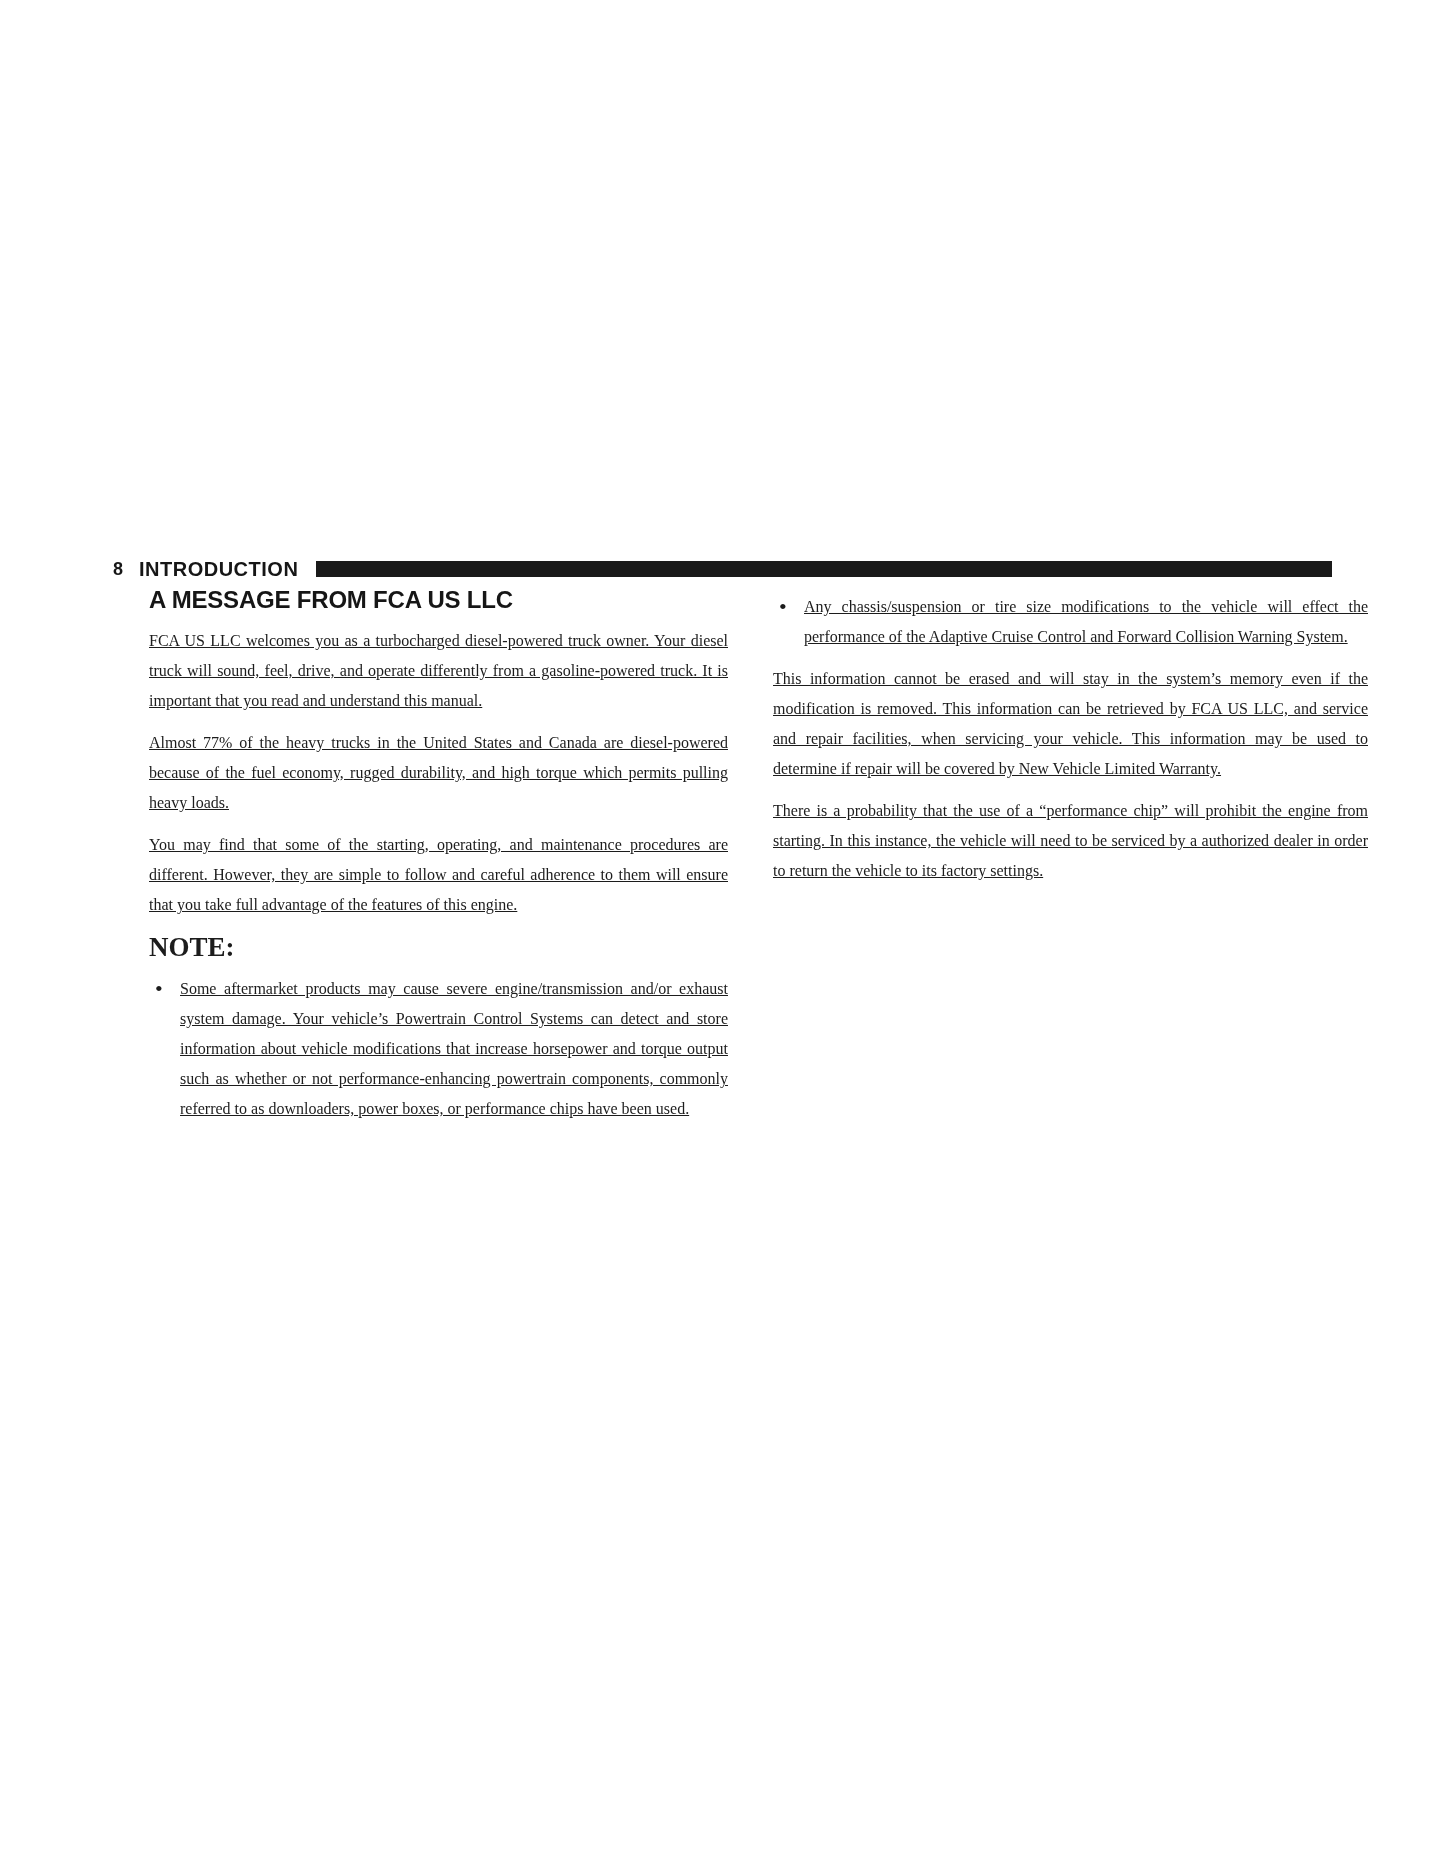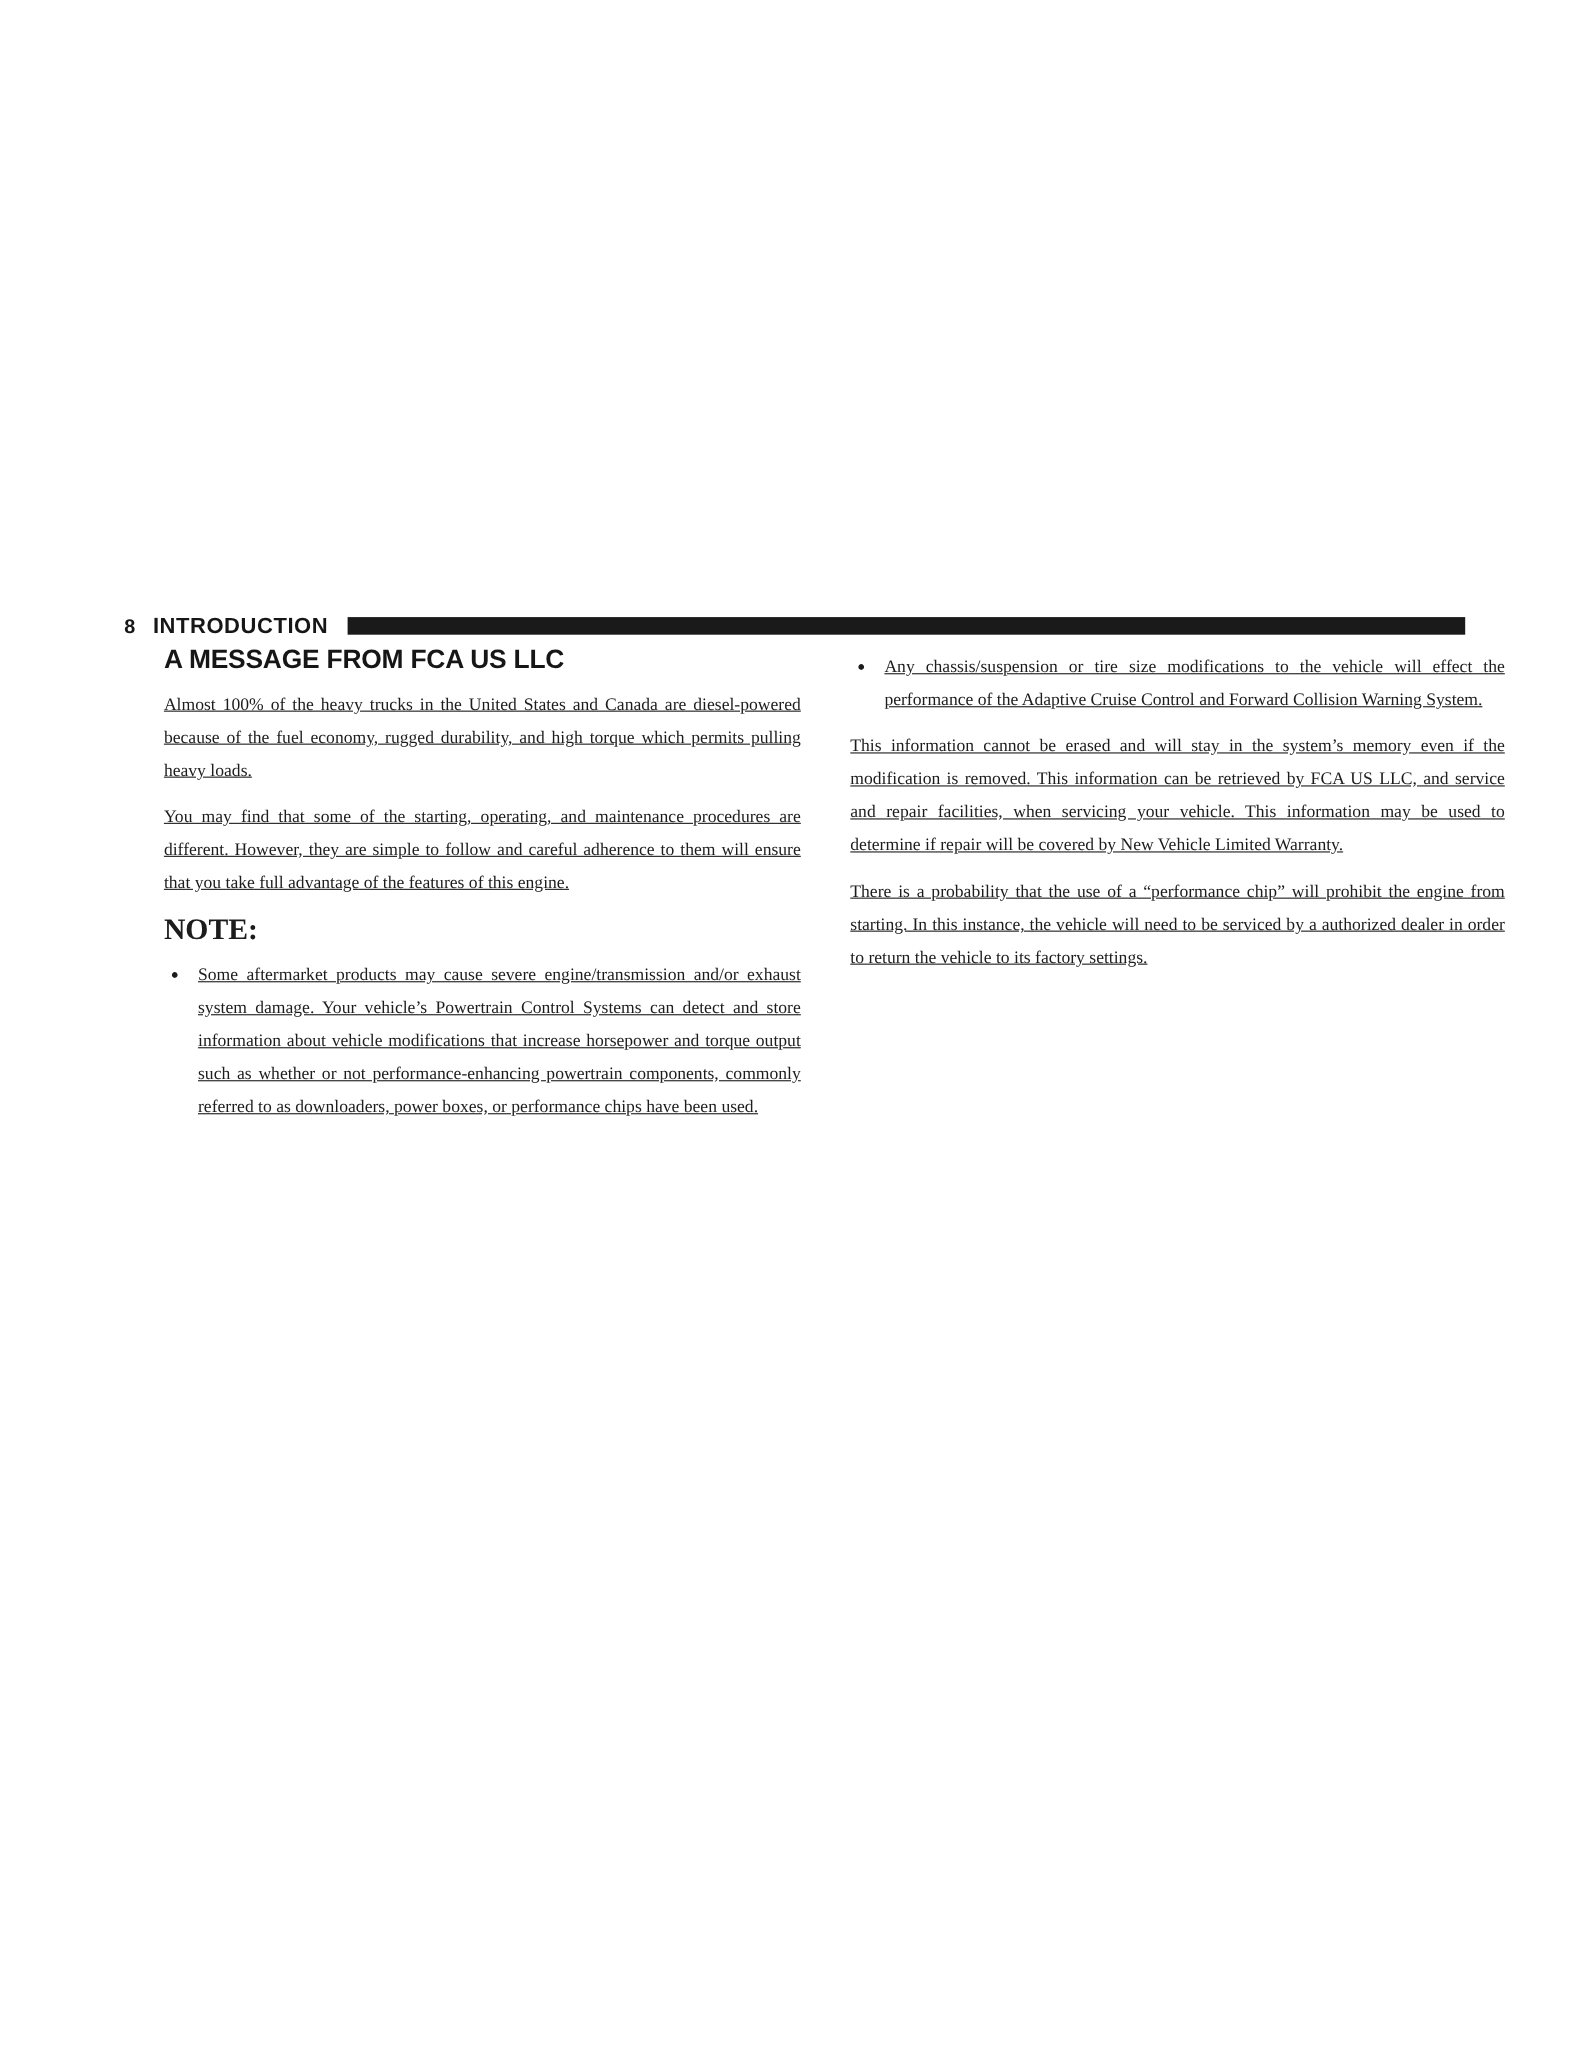--- a/index.html
+++ b/index.html
@@ -75,21 +75,22 @@
   <div class="header">
     <span class="page-num">8</span>
     <span class="section-title">INTRODUCTION</span>
     <div class="header-rule"></div>
   </div>
 
   <div class="columns">
 
     <section class="col-left">
       <h1 class="article-title">A MESSAGE FROM FCA US LLC</h1>
-      <p class="body">Almost 100% of the heavy trucks in the United States and Canada are diesel-powered because of the fuel economy, rugged durability, and high torque which permits pulling heavy loads.</p>
+      <p class="body">FCA US LLC welcomes you as a turbocharged diesel-powered truck owner. Your diesel truck will sound, feel, drive, and operate differently from a gasoline-powered truck. It is important that you read and understand this manual.</p>
+      <p class="body">Almost 77% of the heavy trucks in the United States and Canada are diesel-powered because of the fuel economy, rugged durability, and high torque which permits pulling heavy loads.</p>
       <p class="body">You may find that some of the starting, operating, and maintenance procedures are different. However, they are simple to follow and careful adherence to them will ensure that you take full advantage of the features of this engine.</p>
       <p class="note">NOTE:</p>
       <div class="bullet-item">
         <span class="bullet-marker">•</span>
         <p class="body">Some aftermarket products may cause severe engine/transmission and/or exhaust system damage. Your vehicle’s Powertrain Control Systems can detect and store information about vehicle modifications that increase horsepower and torque output such as whether or not performance-enhancing powertrain components, commonly referred to as downloaders, power boxes, or performance chips have been used.</p>
       </div>
     </section>
 
     <section class="col-right">
       <div class="bullet-item">

